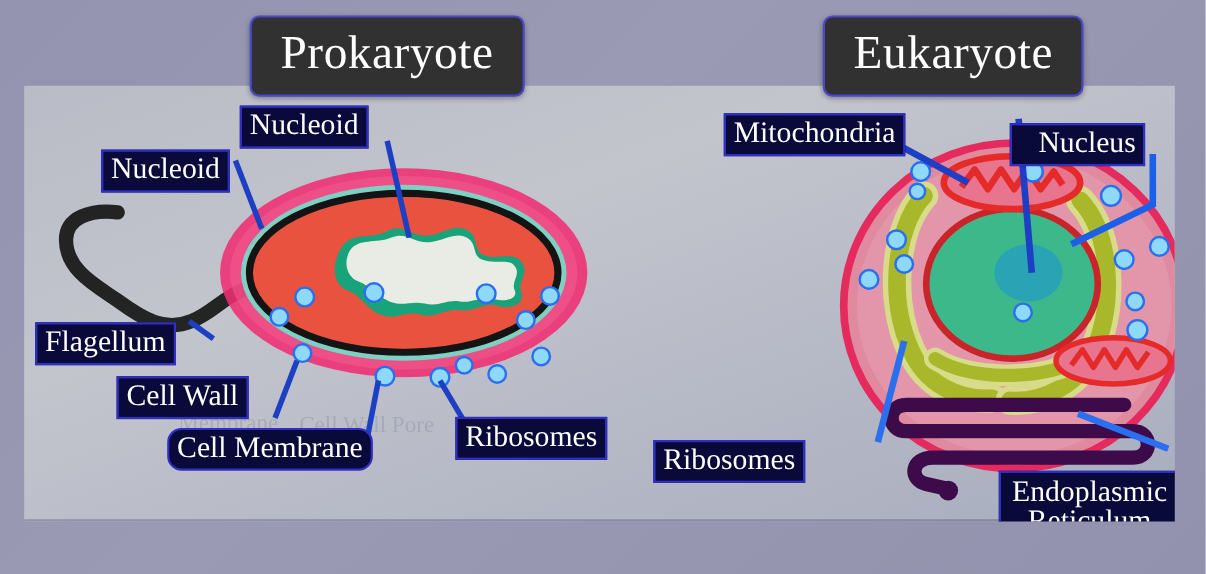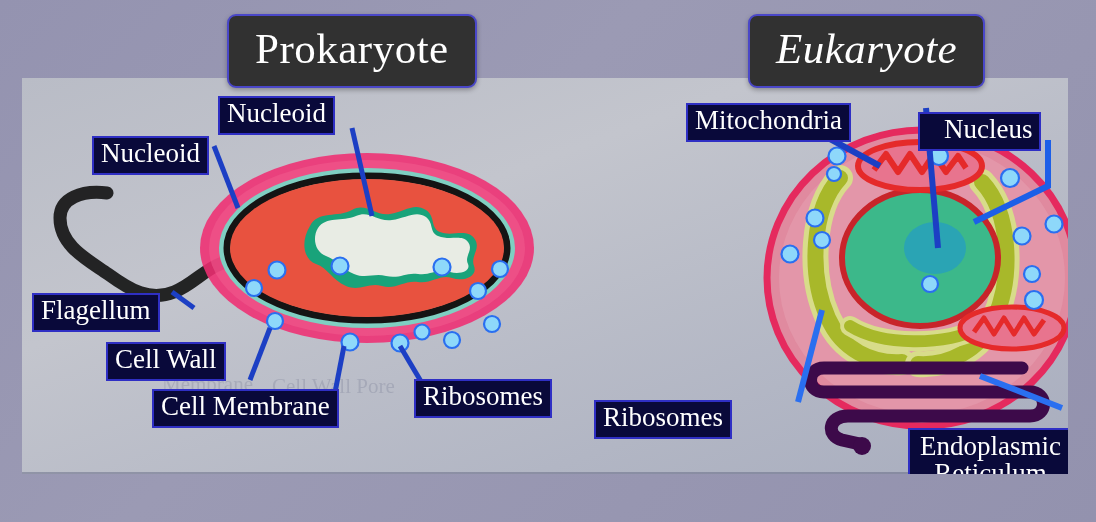--- a/index.html
+++ b/index.html
@@ -29,21 +29,21 @@
     border-radius:9px;
     color:#fff;
     font-size:43px; line-height:1;
     padding:11px 26px 16px;
     letter-spacing:.5px;
     text-align:center;
     box-shadow:0 2px 5px rgba(0,0,0,.30);
     z-index:40;
   }
   #title-pro { left:227px; }
-  #title-euk { left:748px;font-style:italic; }
+  #title-euk { left:748px; }
 
   
   .label{
     position:absolute;
     background:#09093a;
     border:2px solid #2f2fc4;
     color:#ffffff;
     font-size:27px; line-height:1.03;
     padding:2px 7px 5px;
     white-space:nowrap;
@@ -191,24 +191,24 @@
     <line x1="904" y1="30" x2="916" y2="170" stroke="#1c3fc4" stroke-width="6"></line>
     <polyline points="1026,62 1026,108 952,144" fill="none" stroke="#1c5fe8" stroke-width="6"></polyline>
     <line x1="776" y1="324" x2="800" y2="232" stroke="#2a6ff0" stroke-width="6"></line>
     <line x1="1040" y1="330" x2="958" y2="298" stroke="#2a6ff0" stroke-width="6"></line>
   </svg>
 
   <div class="label" style="left:196px; top:18px;">Nucleoid</div>
   <div class="label" style="left:70px; top:58px;">Nucleoid</div>
   <div class="label" style="left:10px; top:215px;">Flagellum</div>
   <div class="label" style="left:84px; top:264px;">Cell Wall</div>
-  <div class="label" style="left:130px; top:311px;">Cell Membrane</div>
+  <div class="label" style="left:130px; top:311px;border-radius:13px;">Cell Membrane</div>
   <div class="label" style="left:392px; top:301px;">Ribosomes</div>
 
-  <div class="label" style="left:636px; top:25px;margin-left:28px;">Mitochondria</div>
+  <div class="label" style="left:636px; top:25px;">Mitochondria</div>
   <div class="label" style="left:896px; top:34px;padding-left:24px;">Nucleus</div>
   <div class="label" style="left:572px; top:322px;">Ribosomes</div>
   <div class="label two-line" style="left:886px; top:350px;">
     <div>Endoplasmic</div>
     <div>Reticulum</div>
   </div>
 
 </div>
 
 </body></html>

